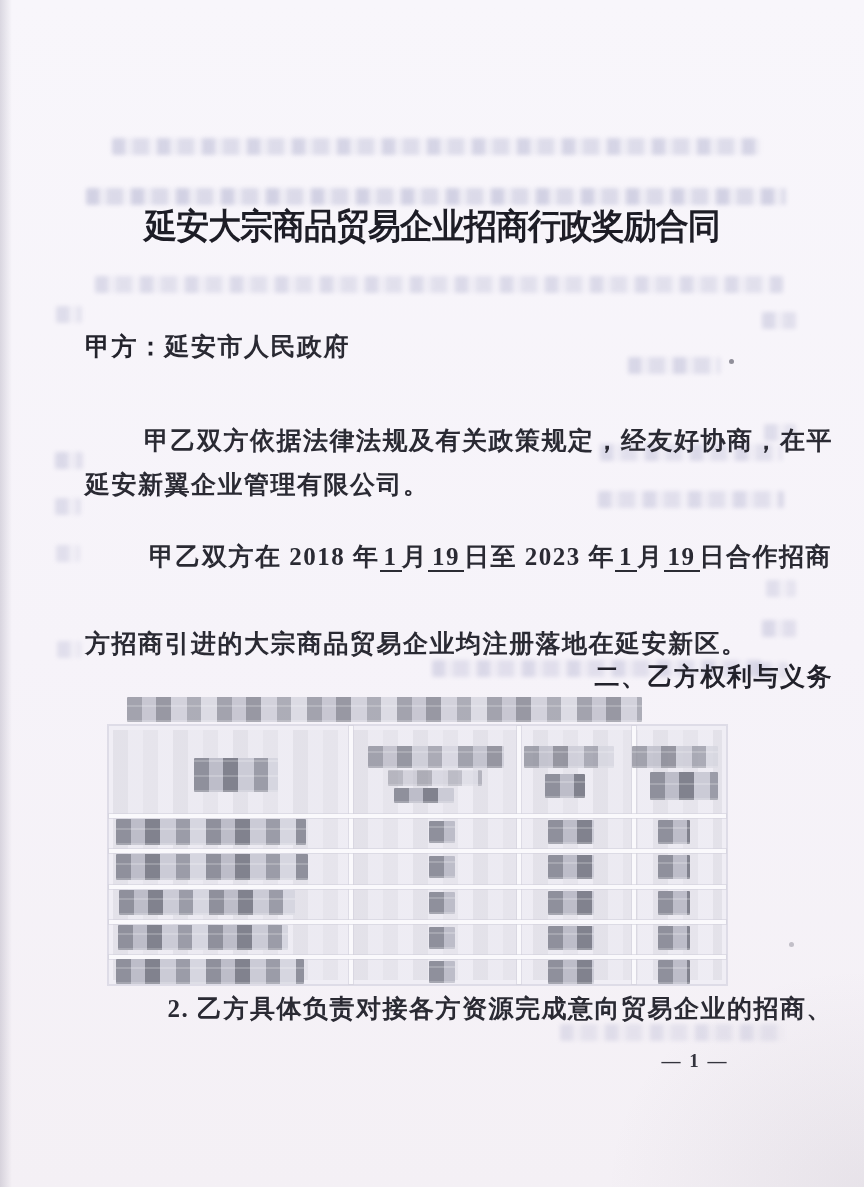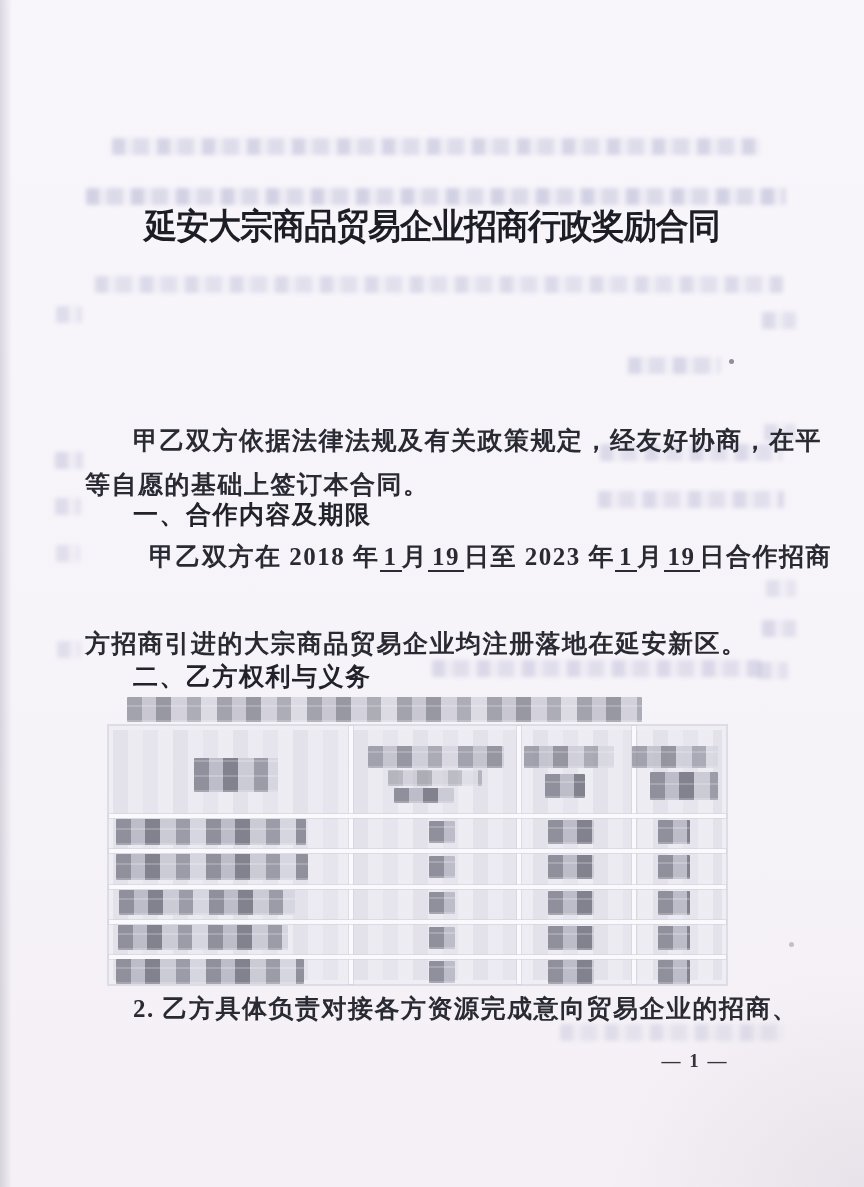--- a/index.html
+++ b/index.html
@@ -28,21 +28,21 @@
     position:absolute;left:85px;width:700px;
     font-size:25px;line-height:32px;letter-spacing:1.5px;
     font-weight:600;color:#2a2a33;white-space:nowrap;
   }
   .title{
     position:absolute;left:0;right:0;top:203px;text-align:center;
     font-size:35px;font-weight:800;letter-spacing:-1px;color:#1d1d26;
     transform:scaleX(.94);white-space:nowrap;
   }
   .heading{font-weight:800;color:#22222b;}
-  .indent{padding-left:48px;}
+  .indent{padding-left:48px;text-align:right;}
   .indent-lg{padding-left:64px;}
   .u{border-bottom:2px solid #2b2b33;padding:0 4px;}
   .pageno{
     position:absolute;left:615px;top:1050px;width:160px;text-align:center;
     font-size:19px;letter-spacing:2px;font-weight:600;color:#33333c;
   }
   
   .bleed{
     position:absolute;height:17px;border-radius:2px;
     background:repeating-linear-gradient(90deg,
@@ -90,25 +90,27 @@
   <div class="bleed" style="left:56px;top:545px;width:24px;opacity:.35"></div>
   <div class="bleed" style="left:57px;top:641px;width:24px;opacity:.35"></div>
   <div class="bleed" style="left:762px;top:312px;width:34px;opacity:.45"></div>
   <div class="bleed" style="left:764px;top:424px;width:32px;opacity:.4"></div>
   <div class="bleed" style="left:766px;top:580px;width:30px;opacity:.35"></div>
   <div class="bleed" style="left:762px;top:620px;width:34px;opacity:.45"></div>
   <div class="bleed" style="left:758px;top:662px;width:30px;opacity:.4"></div>
 
   <div class="title">延安大宗商品贸易企业招商行政奖励合同</div>
 
+  <div class="line" style="top:331px">
+    <span class="heading">甲方：</span><span>延安市人民政府</span>
+  </div>
 
   <div class="line indent" style="top:425px">甲乙双方依据法律法规及有关政策规定，经友好协商，在平</div>
-  <div class="line" style="top:469px">等自愿的基础上签订本合同。</div>
+  <div class="line" style="top:469px">延安新翼企业管理有限公司。</div>
 
-  <div class="line heading indent" style="top:499px">一、合作内容及期限</div>
   <div class="line indent-lg" style="top:541px">
     <span>甲乙双方在 2018 年</span><span class="u">1</span><span>月</span><span class="u">19</span><span>日至 2023 年</span><span class="u">1</span><span>月</span><span class="u">19</span><span>日合作招商</span>
   </div>
   <div class="line heading indent" style="top:661px">二、乙方权利与义务</div>
 
   <div class="line" style="top:628px">方招商引进的大宗商品贸易企业均注册落地在延安新区。</div>
 
   <div class="mz dim" style="left:127px;top:697px;width:515px;height:25px"></div>
 
   <div class="redacted-table">

